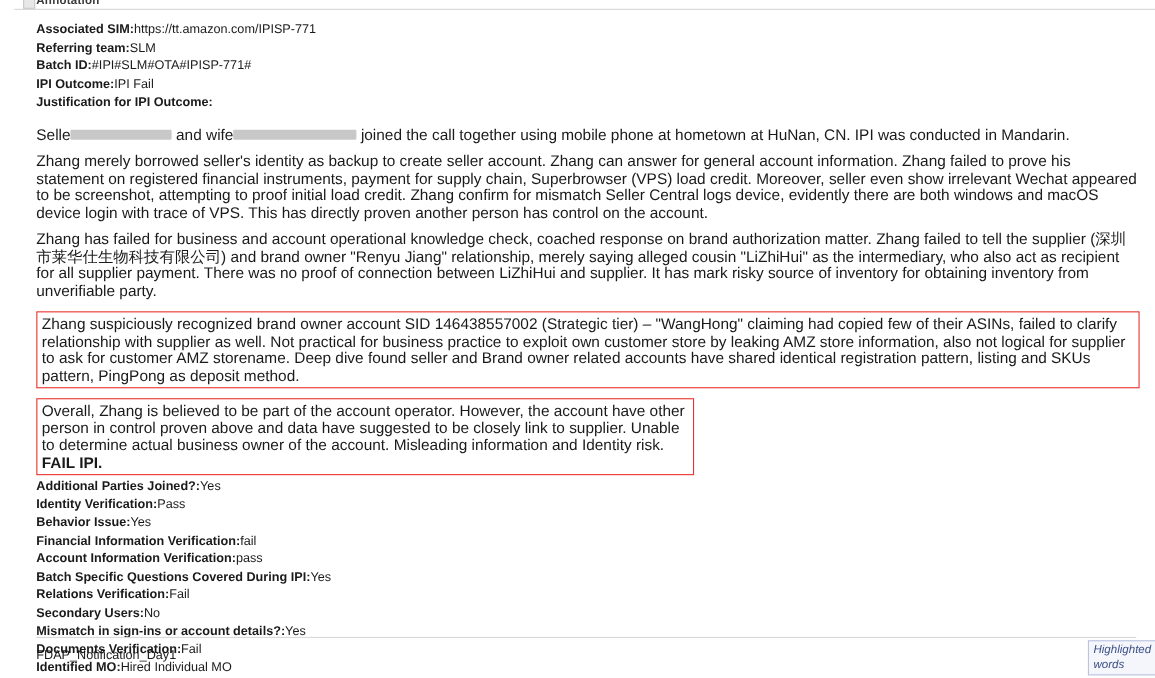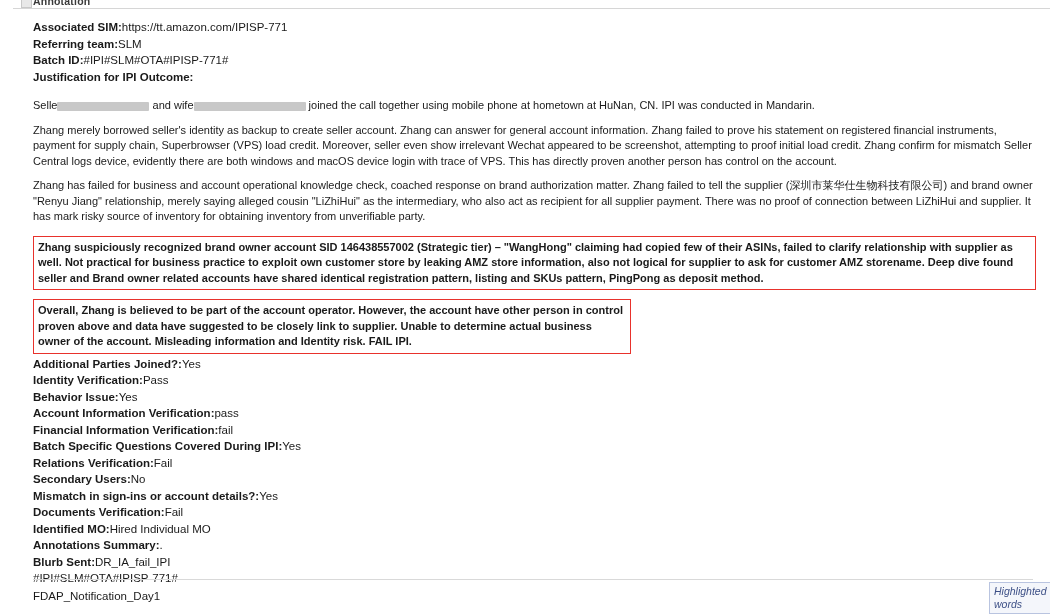--- a/index.html
+++ b/index.html
@@ -70,42 +70,41 @@
     font-size: 11.5px;
   }
   .lbl { font-weight: bold; }
   .val { font-weight: normal; }
 
   .spacer-sm { height: 9px; }
   .spacer-md { height: 12px; }
 
   .para {
     line-height: 15.5px;
-    font-size: 11px;
+    font-size: 14px;
     margin: 0;
     text-align: left;
   }
 
   .redacted {
     display: inline-block;
     background: #9a9a9a;
     height: 9px;
     vertical-align: middle;
     border-radius: 1px;
     opacity: .55;
   }
   .r1 { width: 92px; }
   .r3 { width: 112px; }
 
   .boxed {
     border: 1.5px solid #e8322c;
     padding: 3px 4px 3px 4px;
     margin: 0;
     line-height: 15.5px;
-    font-weight: bold;
   }
   .box1 { margin-top: 11px; }
   .box2 { margin-top: 9px; width: 598px; box-sizing: border-box;}
 
   .fields-block { margin-top: 2px; }
   .fields-block .field-line { margin-bottom: 0px; line-height: 16.5px; }
 
   .footer {
     position: absolute;
     left: 20px;
@@ -161,20 +160,23 @@
       <div class="field-line">
         <span class="lbl">Associated SIM:</span><span class="val">https://tt.amazon.com/IPISP-771</span>
       </div>
       <div class="field-line">
         <span class="lbl">Referring team:</span><span class="val">SLM</span>
       </div>
       <div class="field-line">
         <span class="lbl">Batch ID:</span><span class="val">#IPI#SLM#OTA#IPISP-771#</span>
       </div>
       <div class="field-line">
+        <span class="lbl">IPI Outcome:</span><span class="val">IPI Fail</span>
+      </div>
+      <div class="field-line">
         <span class="lbl">Justification for IPI Outcome:</span><span class="val"></span>
       </div>
     </div>
 
     <div class="spacer-md"></div>
 
     <p class="para">
       <span>Selle</span><span class="redacted r1"></span>
       <span>and wife</span><span class="redacted r3"></span>
       <span>joined the call together using mobile phone at hometown at HuNan, CN. IPI was conducted in Mandarin.</span>
@@ -198,24 +200,24 @@
       <div class="field-line">
         <span class="lbl">Additional Parties Joined?:</span><span class="val">Yes</span>
       </div>
       <div class="field-line">
         <span class="lbl">Identity Verification:</span><span class="val">Pass</span>
       </div>
       <div class="field-line">
         <span class="lbl">Behavior Issue:</span><span class="val">Yes</span>
       </div>
       <div class="field-line">
+        <span class="lbl">Financial Information Verification:</span><span class="val">fail</span>
+      </div>
+      <div class="field-line">
         <span class="lbl">Account Information Verification:</span><span class="val">pass</span>
-      </div>
-      <div class="field-line">
-        <span class="lbl">Financial Information Verification:</span><span class="val">fail</span>
       </div>
       <div class="field-line">
         <span class="lbl">Batch Specific Questions Covered During IPI:</span><span class="val">Yes</span>
       </div>
       <div class="field-line">
         <span class="lbl">Relations Verification:</span><span class="val">Fail</span>
       </div>
       <div class="field-line">
         <span class="lbl">Secondary Users:</span><span class="val">No</span>
       </div>

